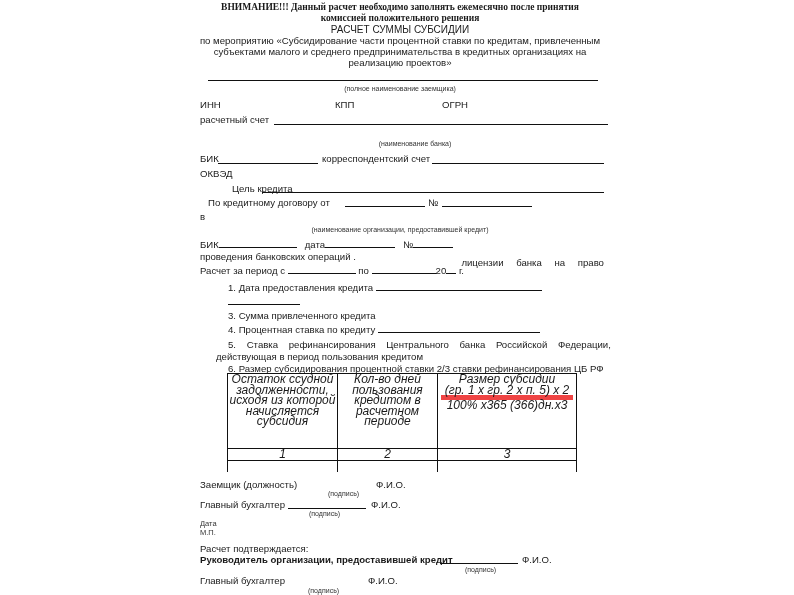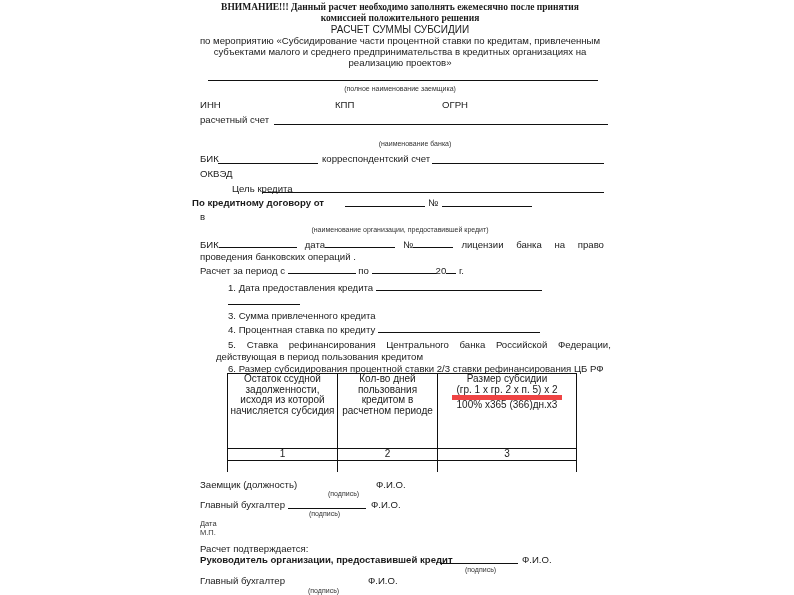--- a/index.html
+++ b/index.html
@@ -9,21 +9,21 @@
     }
     .abs { position: absolute; white-space: nowrap; }
     .t { font-size: 9.6px; line-height: 11px; }
     .small { font-size: 7px; line-height: 8px; color: #333; }
     .bold { font-family: "Liberation Serif", serif; font-weight: bold; font-size: 9.5px; }
     .center { text-align: center; }
     .uline { display: inline-block; border-bottom: 1px solid #111; height: 8px; vertical-align: baseline; }
     .hr { position: absolute; border-top: 1px solid #111; height: 0; }
     .justify { display: flex; justify-content: space-between; }
     table.subs { position: absolute; border-collapse: collapse; left: 227px; top: 373px; }
-    table.subs td { border: 1px solid #111; font-size: 10px; line-height: 10.5px; text-align: center; vertical-align: top; padding: 0; }
+    table.subs td { border: 1px solid #111; font-size: 12px; line-height: 10.5px; text-align: center; vertical-align: top; padding: 0; font-style: italic; }
     .frac { display: inline-block; }
     .frac .num { border-bottom: 5px solid #ef4444; padding: 0 4px; text-align: center; }
   </style>
 </head>
 <body>
 
 <div class="abs bold center" style="left:190px; top:2px; width:420px;">ВНИМАНИЕ!!! Данный расчет необходимо заполнять ежемесячно после принятия</div>
 <div class="abs bold center" style="left:190px; top:13px; width:420px;">комиссией положительного решения</div>
 <div class="abs t center" style="left:190px; top:24px; width:420px; font-size:10px;">РАСЧЕТ СУММЫ СУБСИДИИ</div>
 <div class="abs t center" style="left:190px; top:35px; width:420px;">по мероприятию «Субсидирование части процентной ставки по кредитам, привлеченным</div>
@@ -45,33 +45,33 @@
 <div class="abs t" style="left:200px; top:153px;">БИК</div>
 <div class="hr" style="left:218px; top:163px; width:100px;"></div>
 <div class="abs t" style="left:322px; top:153px;">корреспондентский счет</div>
 <div class="hr" style="left:432px; top:163px; width:172px;"></div>
 
 <div class="abs t" style="left:200px; top:168px;">ОКВЭД</div>
 
 <div class="abs t" style="left:200px; top:183px;padding-left:32px;">Цель кредита</div>
 <div class="hr" style="left:262px; top:192px; width:342px;"></div>
 
-<div class="abs t" style="left:192px; top:197px;font-weight:bold;">По кредитному договору от</div>
+<div class="abs t" style="left:208px; top:197px;">По кредитному договору от</div>
 <div class="hr" style="left:345px; top:206px; width:80px;"></div>
 <div class="abs t" style="left:428px; top:197px;">№</div>
 <div class="hr" style="left:442px; top:206px; width:90px;"></div>
 
 <div class="abs t" style="left:200px; top:211px;">в</div>
 <div class="abs small center" style="left:290px; top:226px; width:220px;">(наименование организации, предоставившей кредит)</div>
 
 <div class="abs t justify" style="left:200px; top:239px; width:404px;">
   <span><span>БИК</span><span class="uline" style="width:78px;"></span></span>
   <span><span>дата</span><span class="uline" style="width:70px;"></span></span>
   <span><span>№</span><span class="uline" style="width:40px;"></span></span>
-  <span style="word-spacing:10px;">лицензии банка на право</span>
+  <span style="word-spacing:10px;margin-top:18px;">лицензии банка на право</span>
 </div>
 <div class="abs t" style="left:200px; top:251px;">проведения банковских операций .</div>
 
 <div class="abs t" style="left:200px; top:265px;">
   <span>Расчет за период с</span>
   <span class="uline" style="width:68px;"></span>
   <span>по</span>
   <span class="uline" style="width:64px;"></span><span>20</span><span class="uline" style="width:10px;"></span>
   <span>г.</span>
 </div>

